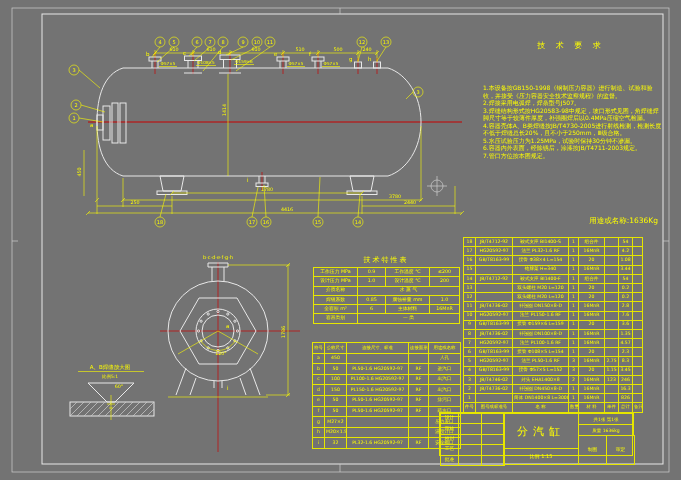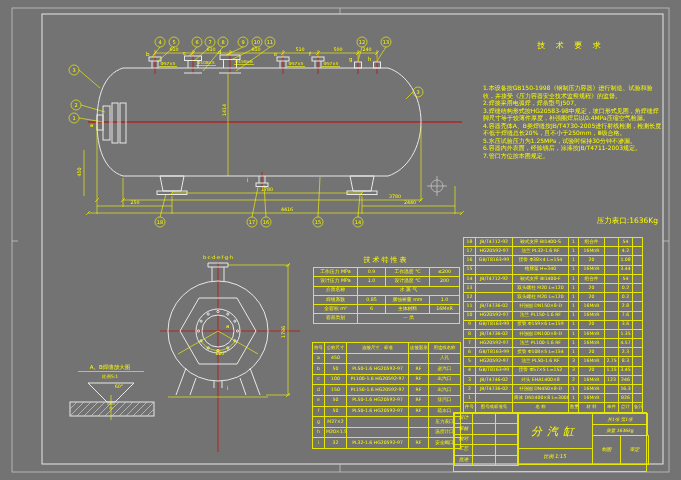--- a/index.html
+++ b/index.html
@@ -223,21 +223,21 @@
   <div class="abs req" style="left:483px;top:84px;width:180px;">
       <div>1.本设备按GB150-1998《钢制压力容器》进行制造、试验和验收，并接受《压力容器安全技术监察规程》的监督。</div>
       <div>2.焊接采用电弧焊，焊条型号J507。</div>
       <div>3.焊缝结构形式按HG20583-98中规定，坡口形式见图，角焊缝焊脚尺寸等于较薄件厚度，补强圈焊后以0.4MPa压缩空气检漏。</div>
       <div>4.容器壳体A、B类焊缝按JB/T4730-2005进行射线检测，检测长度不低于焊缝总长20%，且不小于250mm，Ⅲ级合格。</div>
       <div>5.水压试验压力为1.25MPa，试验时保持30分钟不渗漏。</div>
       <div>6.容器内外表面，经除锈后，涂漆按JB/T4711-2003规定。</div>
       <div>7.管口方位按本图规定。</div>
     </div>
 
-  <div class="abs note" style="left:520px;top:216px;width:138px;">压力表口:1636Kg</div>
+  <div class="abs note" style="left:520px;top:216px;width:138px;">用途或名称:1636Kg</div>
 
   <div class="abs" style="left:463px;top:237px;width:179px;">
     <table class="ytable bom">
       <colgroup>
           <col style="width:12px">
           <col style="width:37px">
           <col style="width:56px">
           <col style="width:10px">
           <col style="width:26px">
           <col style="width:14px">
@@ -562,21 +562,21 @@
             <td>i</td>
             <td>32</td>
             <td>PL32-1.6 HG20592-97</td>
             <td>RF</td>
             <td>安全阀口</td>
           </tr>
         </tbody>
     </table>
   </div>
 
-  <div class="abs tb" style="left:453px;top:412px;width:194px;height:60px;font-style:italic;">
+  <div class="abs tb" style="left:439px;top:412px;width:194px;height:44px;">
     <div class="abs" style="left:0;top:0;width:64px;height:52px;">
       <table class="ytable sign">
         <colgroup>
             <col style="width:18px">
             <col style="width:23px">
             <col style="width:23px">
           </colgroup>
         <tbody>
             <tr>
               <td>设计</td>

